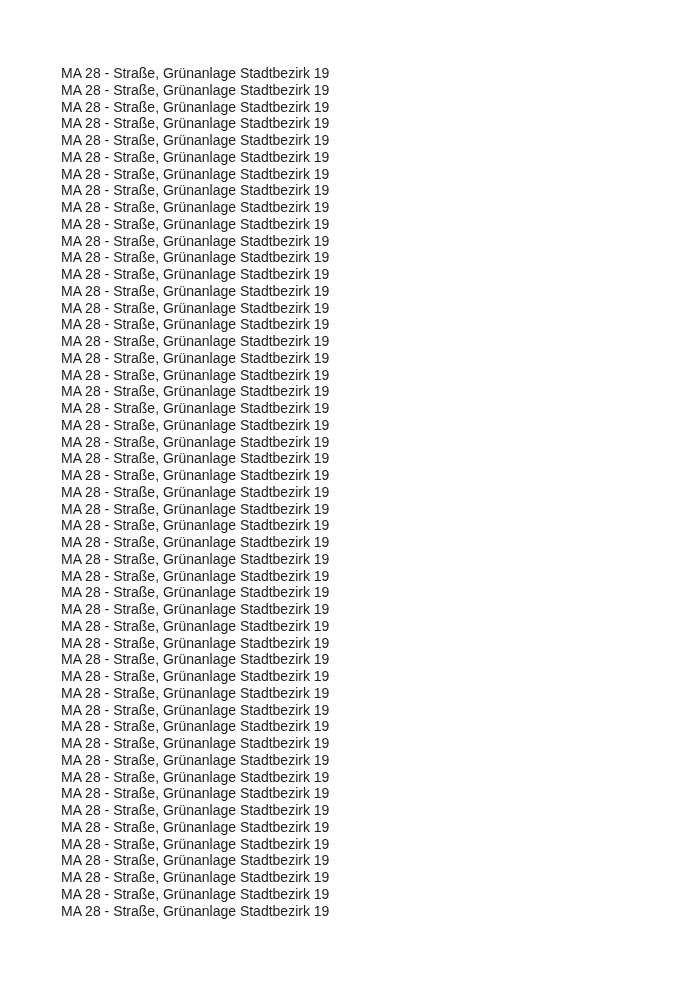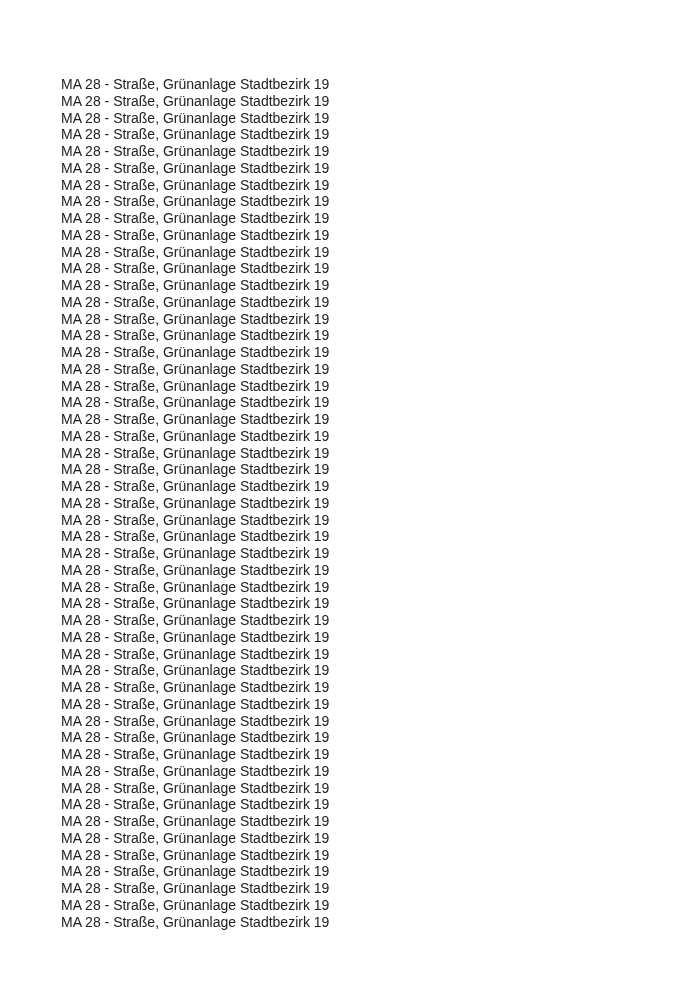--- a/index.html
+++ b/index.html
@@ -14,21 +14,20 @@
     overflow: hidden;
     font-family: "Liberation Sans", "DejaVu Sans", sans-serif;
   }
   .list {
     position: absolute;
     left: 61px;
     top: 65px;
     font-size: 14px;
     line-height: 16.75px;
     color: #212121;
-    margin-top: 11px;
   }
   .row {
     white-space: nowrap;
   }
   .cell {
     display: inline-block;
     vertical-align: top;
   }
   .cell-dept {
     width: 175px;

